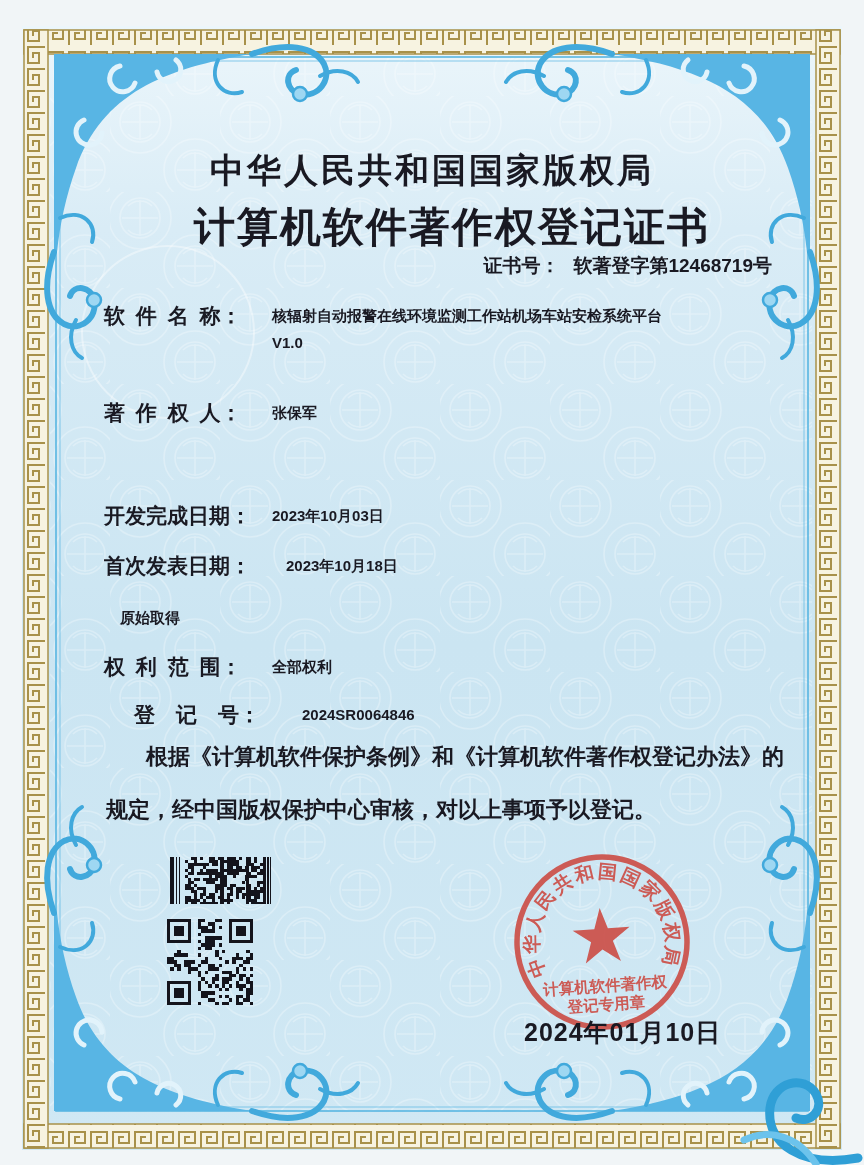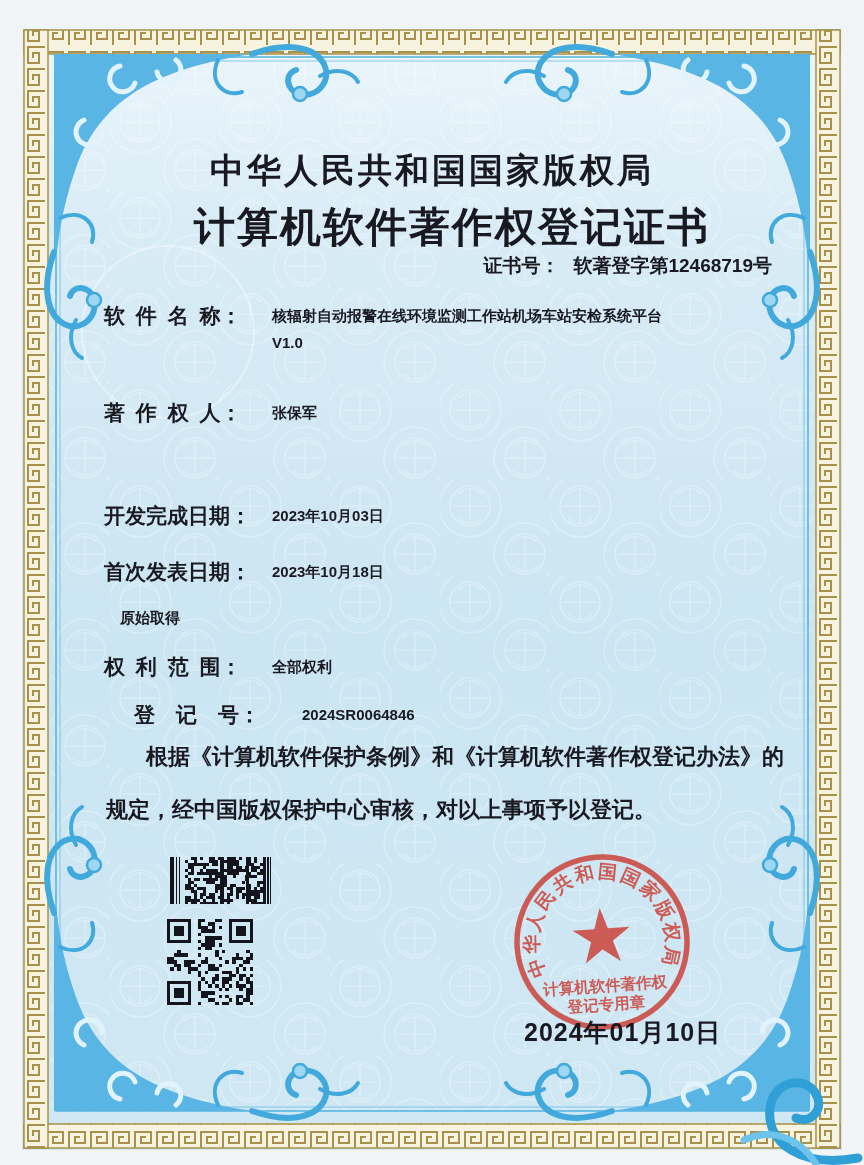--- a/index.html
+++ b/index.html
@@ -13,21 +13,21 @@
   .abs{position:absolute;}
   .issuer{top:148px;left:0;width:864px;text-align:center;font-size:34px;font-weight:900;letter-spacing:3px;}
   .main-title{top:200px;left:0;width:864px;text-align:center;font-size:41px;font-weight:900;letter-spacing:2px;padding-left:20px;}
   .cert-no{top:253px;right:92px;font-size:19px;font-weight:700;}
   .cert-no .val{margin-left:14px;}
   .fields{left:104px;top:302px;width:700px;}
   .frow{position:absolute;display:flex;align-items:flex-start;}
   .frow:nth-child(1){top:0;}
   .frow:nth-child(2){top:97px;}
   .frow:nth-child(3){top:188px;margin-top:12px;}
-  .frow:nth-child(4){top:256px;}
+  .frow:nth-child(4){top:250px;gap:14px;}
   .frow:nth-child(5){top:302px;}
   .frow:nth-child(6){top:351px;}
   .frow:nth-child(7){top:399px;margin-left:30px;}
   .flabel{flex:none;width:152px;font-size:21px;font-weight:700;line-height:27px;word-spacing:5px;white-space:nowrap;}
   .fvalue{margin-left:16px;max-width:496px;font-size:15px;font-weight:700;line-height:27px;white-space:pre-line;}
   .statement{left:106px;top:730px;width:696px;font-size:22px;font-weight:700;line-height:53px;text-indent:40px;}
   .barcode{left:170px;top:857px;width:114px;height:47px;}
   .qr{left:167px;top:919px;width:86px;height:86px;}
   .seal{left:508px;top:848px;width:188px;height:188px;opacity:.88;}
   .reg-date{left:524px;top:1016px;font-size:25px;font-weight:700;letter-spacing:1px;}

